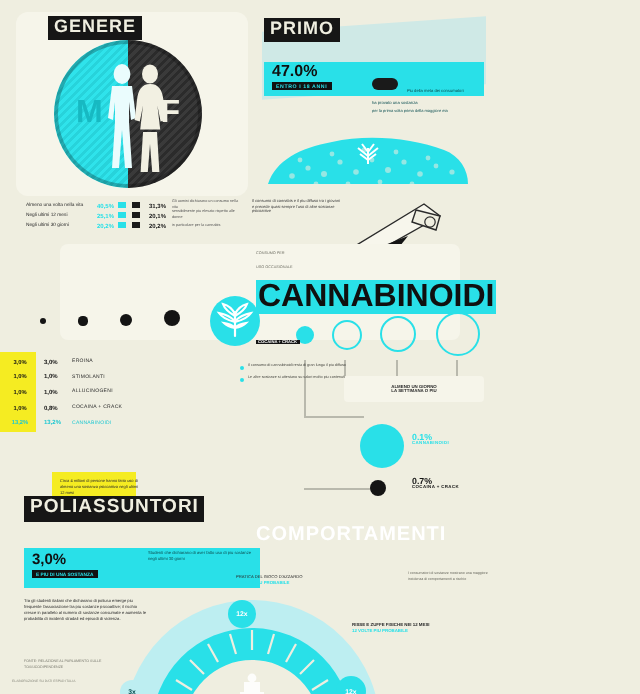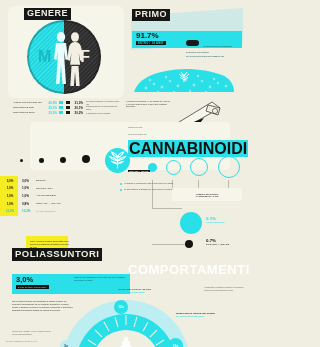--- a/index.html
+++ b/index.html
@@ -137,21 +137,21 @@
   #poli-band{left:12px;top:274px;width:118px;height:20px;background:#29e0e8;}
   #poli-pct{left:16px;top:275px;font-size:7.5px;font-weight:700;color:#101010;z-index:7;}
   #poli-sub{left:16px;top:285px;background:#111;color:#29e0e8;font-size:2.4px;
       font-weight:700;padding:.7px 2px;z-index:7;}
   #poli-note{left:74px;top:276px;width:54px;z-index:7;font-size:2.1px;
       color:#0d4f52;line-height:1.35;}
   #poli-body{left:12px;top:300px;width:62px;font-size:2.1px;color:#2a2a2a;line-height:1.45;}
   #poli-src{left:12px;top:330px;width:54px;font-size:1.8px;color:#77776c;line-height:1.4;}
 
   
-  #comp-title{left:128px;top:262px;font-size:13px;z-index:6;}
+  #comp-title{left:128px;top:262px;font-size:10px;z-index:6;}
   #comp-note1{left:118px;top:288px;width:62px;z-index:6;}
   #comp-note1 .a{font-size:2.1px;color:#2a2a2a;line-height:1.3;}
   #comp-note1 .b{font-size:2.2px;font-weight:700;color:#29e0e8;}
   #comp-note2{left:204px;top:286px;width:44px;font-size:1.8px;color:#6a6a60;line-height:1.4;z-index:6;}
   #comp-note3{left:176px;top:312px;width:62px;z-index:8;}
   #comp-note3 .a{font-size:2.2px;font-weight:700;color:#2a2a2a;line-height:1.3;}
   #comp-note3 .b{font-size:2.2px;font-weight:700;color:#29e0e8;line-height:1.3;}
 
   
   #gauge{left:62px;top:300px;width:128px;height:64px;}
@@ -212,21 +212,21 @@
       <div class="lg-v2">20,2%</div>
       <div class="lg-note">in particolare per la cannabis</div>
     </div>
   </div>
 
   <div class="blk" id="primo-shadow"></div>
   <div class="blk" id="primo-title">
     <div class="title-black">PRIMO</div><br>
   </div>
   <div class="blk" id="primo-band"></div>
-  <div class="blk" id="primo-pct">91.7%</div>
+  <div class="blk" id="primo-pct">47.0%</div>
   <div class="blk" id="primo-sub">ENTRO I 18 ANNI</div>
   <div class="blk" id="primo-note">
     <span id="primo-badge"></span>
     <span class="t">Piu della meta dei consumatori</span>
     <div class="t">ha provato una sostanza</div>
     <div class="t2">per la prima volta prima della maggiore eta</div>
   </div>
 
   <svg class="blk" id="weed" viewBox="0 0 108 32">
     <path d="M4 30 C8 18 20 12 36 9 C54 5 76 7 92 13 C100 16 104 23 104 30 Z" fill="#29e0e8"></path>

